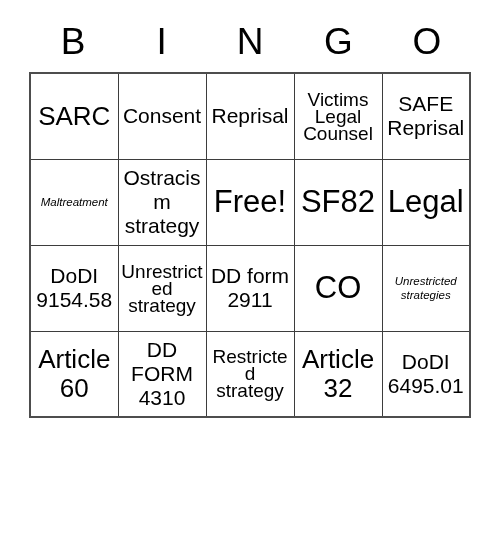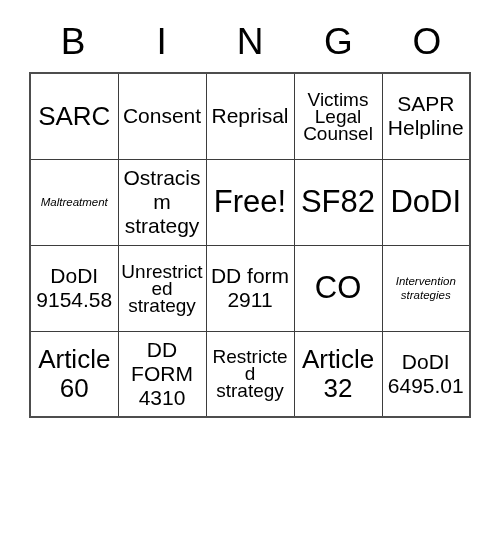--- a/index.html
+++ b/index.html
@@ -81,35 +81,35 @@
     <div class="header-letter">O</div>
   </div>
 
   <table class="grid">
     <tbody>
       <tr>
         <td class="fs-lg">SARC</td>
         <td class="fs-md">Consent</td>
         <td class="fs-md">Reprisal</td>
         <td class="fs-sm">Victims Legal Counsel</td>
-        <td class="fs-md">SAPR Helpline</td>
+        <td class="fs-md">SAFE Reprisal</td>
       </tr>
       <tr>
         <td class="fs-xs">Maltreatment</td>
         <td class="fs-md">Ostracism strategy</td>
         <td class="fs-xl">Free!</td>
         <td class="fs-xl">SF82</td>
-        <td class="fs-xl">DoDI</td>
+        <td class="fs-xl">Legal</td>
       </tr>
       <tr>
         <td class="fs-md">DoDI 9154.58</td>
         <td class="fs-sm">Unrestricted strategy</td>
         <td class="fs-md">DD form 2911</td>
         <td class="fs-xl">CO</td>
-        <td class="fs-xs">Intervention strategies</td>
+        <td class="fs-xs">Unrestricted strategies</td>
       </tr>
       <tr>
         <td class="fs-lg">Article 60</td>
         <td class="fs-md">DD FORM 4310</td>
         <td class="fs-sm">Restricted strategy</td>
         <td class="fs-lg">Article 32</td>
         <td class="fs-md">DoDI 6495.01</td>
       </tr>
     </tbody>
   </table>

